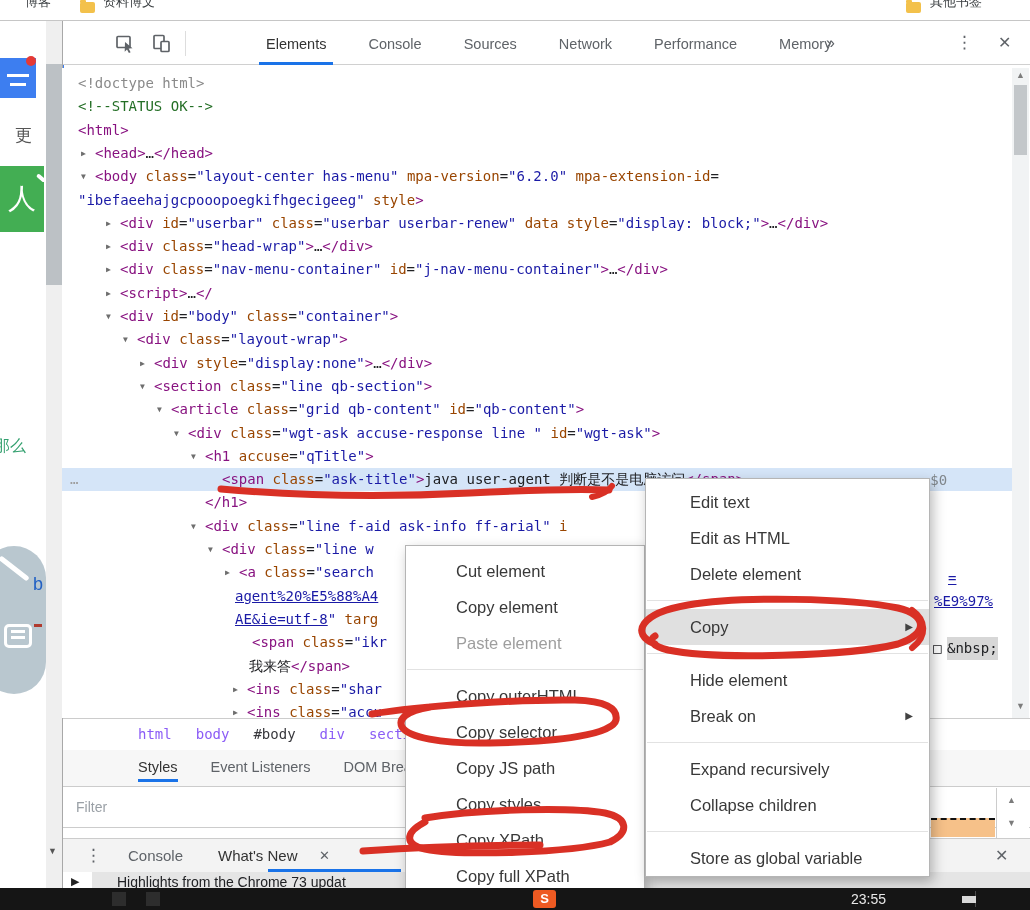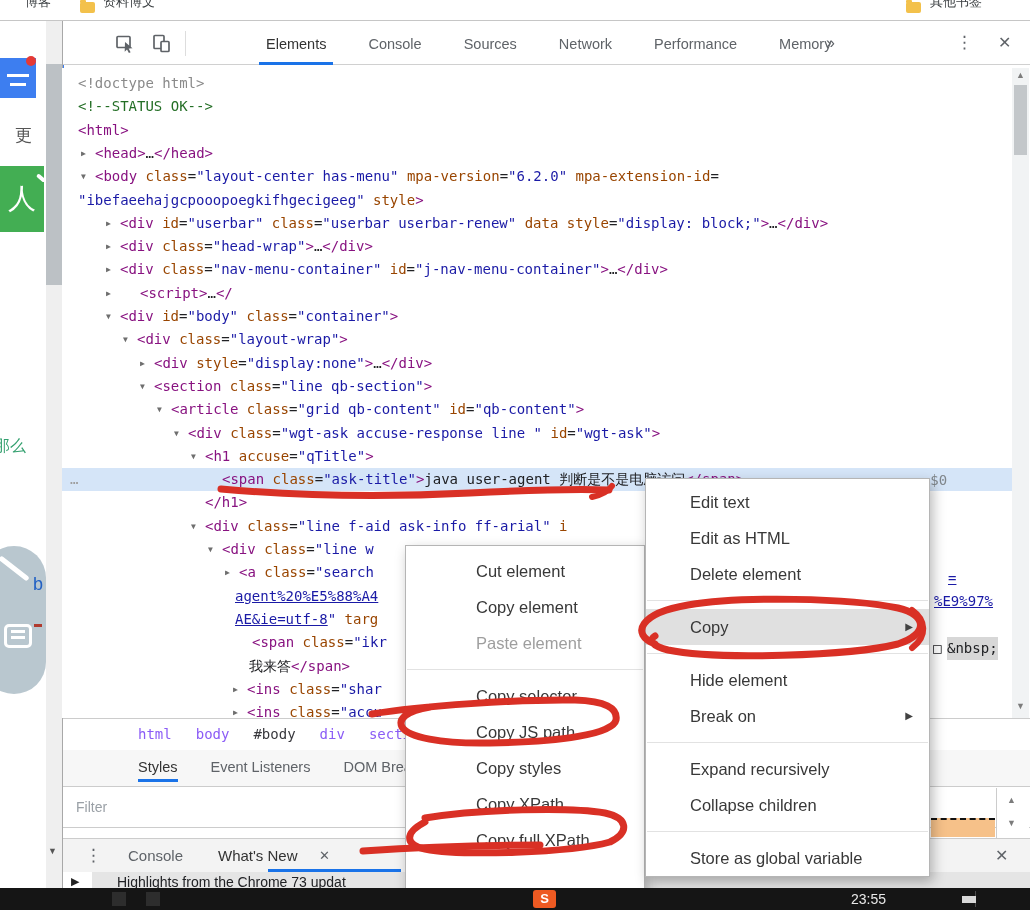--- a/index.html
+++ b/index.html
@@ -78,21 +78,21 @@
   #drawerbar { left:63px; top:838px; width:967px; height:34px; background:#f3f3f3; border-top:1px solid #ccc; z-index:15; }
   .drawer-tab { position:absolute; top:0; font-size:15px; line-height:33px; color:#5f6368; white-space:nowrap; }
   #wn-underline { position:absolute; left:205px; top:30px; width:133px; height:3px; background:#1a73e8; }
   #drawer-content { left:63px; top:872px; width:967px; height:16px; background:#e5e5e5; z-index:15; overflow:visible;margin-left:29px; }
   #wn-text { position:absolute; left:25px; top:2px; font-size:14px; color:#202124; }
 
   
   .menu { position:absolute; background:#fff; border:1px solid #b5b5b5; box-shadow:3px 5px 12px rgba(0,0,0,.28); padding-top:7px; }
   #menu-left { left:405px; top:545px; width:240px; height:354px; z-index:40; }
   #menu-right { left:645px; top:478px; width:285px; height:399px; z-index:41; padding-top:5px; }
-  .menu-item { position:relative; height:36px; line-height:36px; font-size:16.5px; color:#383838; padding-left:70px; white-space:nowrap; }
+  .menu-item { position:relative; height:36px; line-height:36px; font-size:16.5px; color:#383838; padding-left:50px; white-space:nowrap; }
   #menu-right .menu-item { padding-left:44px; }
   .menu-item.disabled { color:#9e9e9e; }
   .menu-item.hover { background:#e0e0e0; }
   .menu-sep { height:1px; background:#e2e2e2; margin:8px 1px; }
   .submenu-arrow { position:absolute; right:16px; top:0; font-size:10px; color:#424242; }
 
   
   #anno { left:0; top:0; z-index:50; pointer-events:none; }
   #taskbar { left:0; top:888px; width:1030px; height:22px; background:#151515; z-index:60; }
   #taskbar .dim { position:absolute; top:4px; width:14px; height:14px; background:#2d2d2d; }
@@ -171,21 +171,21 @@
   <div id="tree" class="abs">
       <div class="code-line" style="top: 4px;"><span class="line-inner" style="padding-left: 16px;"><span class="seg-doct">&lt;!doctype html&gt;</span></span></div>
       <div class="code-line" style="top: 27.3px;"><span class="line-inner" style="padding-left: 16px;"><span class="seg-comm">&lt;!--STATUS OK--&gt;</span></span></div>
       <div class="code-line" style="top: 50.6px;"><span class="line-inner" style="padding-left: 16px;"><span class="seg-tag">&lt;html&gt;</span></span></div>
       <div class="code-line" style="top: 73.9px;"><span class="arrow" style="left: 19px;">▶</span><span class="line-inner" style="padding-left: 33px;"><span class="seg-tag">&lt;head&gt;</span><span class="seg-txt">…</span><span class="seg-tag">&lt;/head&gt;</span></span></div>
       <div class="code-line" style="top: 97.2px;"><span class="arrow" style="left: 19px;">▼</span><span class="line-inner" style="padding-left: 33px;"><span class="seg-tag">&lt;body</span><span class="seg-attr"> class</span><span class="seg-txt">=</span><span class="seg-val">"layout-center has-menu"</span><span class="seg-attr"> mpa-version</span><span class="seg-txt">=</span><span class="seg-val">"6.2.0"</span><span class="seg-attr"> mpa-extension-id</span><span class="seg-txt">=</span></span></div>
       <div class="code-line" style="top: 120.5px;"><span class="line-inner" style="padding-left: 16px;"><span class="seg-val">"ibefaeehajgcpooopoegkifhgecigeeg"</span><span class="seg-attr"> style</span><span class="seg-tag">&gt;</span></span></div>
       <div class="code-line" style="top: 143.8px;"><span class="arrow" style="left: 44px;">▶</span><span class="line-inner" style="padding-left: 58px;"><span class="seg-tag">&lt;div</span><span class="seg-attr"> id</span><span class="seg-txt">=</span><span class="seg-val">"userbar"</span><span class="seg-attr"> class</span><span class="seg-txt">=</span><span class="seg-val">"userbar userbar-renew"</span><span class="seg-attr"> data style</span><span class="seg-txt">=</span><span class="seg-val">"display: block;"</span><span class="seg-tag">&gt;</span><span class="seg-txt">…</span><span class="seg-tag">&lt;/div&gt;</span></span></div>
       <div class="code-line" style="top: 167.1px;"><span class="arrow" style="left: 44px;">▶</span><span class="line-inner" style="padding-left: 58px;"><span class="seg-tag">&lt;div</span><span class="seg-attr"> class</span><span class="seg-txt">=</span><span class="seg-val">"head-wrap"</span><span class="seg-tag">&gt;</span><span class="seg-txt">…</span><span class="seg-tag">&lt;/div&gt;</span></span></div>
       <div class="code-line" style="top: 190.4px;"><span class="arrow" style="left: 44px;">▶</span><span class="line-inner" style="padding-left: 58px;"><span class="seg-tag">&lt;div</span><span class="seg-attr"> class</span><span class="seg-txt">=</span><span class="seg-val">"nav-menu-container"</span><span class="seg-attr"> id</span><span class="seg-txt">=</span><span class="seg-val">"j-nav-menu-container"</span><span class="seg-tag">&gt;</span><span class="seg-txt">…</span><span class="seg-tag">&lt;/div&gt;</span></span></div>
-      <div class="code-line" style="top: 213.7px;"><span class="arrow" style="left: 44px;">▶</span><span class="line-inner" style="padding-left: 58px; margin-left: 20px;"><span class="seg-tag">&lt;script&gt;</span><span class="seg-txt">…</span><span class="seg-tag">&lt;/</span><span class="seg-tag"></span></span></div>
+      <div class="code-line" style="top: 213.7px;"><span class="arrow" style="left: 44px;">▶</span><span class="line-inner" style="padding-left: 58px;"><span class="seg-tag">&lt;script&gt;</span><span class="seg-txt">…</span><span class="seg-tag">&lt;/</span><span class="seg-tag"></span></span></div>
       <div class="code-line" style="top: 237px;"><span class="arrow" style="left: 44px;">▼</span><span class="line-inner" style="padding-left: 58px;"><span class="seg-tag">&lt;div</span><span class="seg-attr"> id</span><span class="seg-txt">=</span><span class="seg-val">"body"</span><span class="seg-attr"> class</span><span class="seg-txt">=</span><span class="seg-val">"container"</span><span class="seg-tag">&gt;</span></span></div>
       <div class="code-line" style="top: 260.3px;"><span class="arrow" style="left: 61px;">▼</span><span class="line-inner" style="padding-left: 75px;"><span class="seg-tag">&lt;div</span><span class="seg-attr"> class</span><span class="seg-txt">=</span><span class="seg-val">"layout-wrap"</span><span class="seg-tag">&gt;</span></span></div>
       <div class="code-line" style="top: 283.6px;"><span class="arrow" style="left: 78px;">▶</span><span class="line-inner" style="padding-left: 92px;"><span class="seg-tag">&lt;div</span><span class="seg-attr"> style</span><span class="seg-txt">=</span><span class="seg-val">"display:none"</span><span class="seg-tag">&gt;</span><span class="seg-txt">…</span><span class="seg-tag">&lt;/div&gt;</span></span></div>
       <div class="code-line" style="top: 306.9px;"><span class="arrow" style="left: 78px;">▼</span><span class="line-inner" style="padding-left: 92px;"><span class="seg-tag">&lt;section</span><span class="seg-attr"> class</span><span class="seg-txt">=</span><span class="seg-val">"line qb-section"</span><span class="seg-tag">&gt;</span></span></div>
       <div class="code-line" style="top: 330.2px;"><span class="arrow" style="left: 95px;">▼</span><span class="line-inner" style="padding-left: 109px;"><span class="seg-tag">&lt;article</span><span class="seg-attr"> class</span><span class="seg-txt">=</span><span class="seg-val">"grid qb-content"</span><span class="seg-attr"> id</span><span class="seg-txt">=</span><span class="seg-val">"qb-content"</span><span class="seg-tag">&gt;</span></span></div>
       <div class="code-line" style="top: 353.5px;"><span class="arrow" style="left: 112px;">▼</span><span class="line-inner" style="padding-left: 126px;"><span class="seg-tag">&lt;div</span><span class="seg-attr"> class</span><span class="seg-txt">=</span><span class="seg-val">"wgt-ask accuse-response line "</span><span class="seg-attr"> id</span><span class="seg-txt">=</span><span class="seg-val">"wgt-ask"</span><span class="seg-tag">&gt;</span></span></div>
       <div class="code-line" style="top: 376.8px;"><span class="arrow" style="left: 129px;">▼</span><span class="line-inner" style="padding-left: 143px;"><span class="seg-tag">&lt;h1</span><span class="seg-attr"> accuse</span><span class="seg-txt">=</span><span class="seg-val">"qTitle"</span><span class="seg-tag">&gt;</span></span></div>
       <div class="code-line hl" style="top: 400.1px;"><span class="dots">…</span><span class="line-inner" style="padding-left: 160px;"><span class="seg-tag">&lt;span</span><span class="seg-attr"> class</span><span class="seg-txt">=</span><span class="seg-val">"ask-title"</span><span class="seg-tag">&gt;</span><span class="seg-txt">java user-agent 判断是不是电脑访问</span><span class="seg-tag">&lt;/span&gt;</span></span></div>
       <div class="code-line" style="top: 423.4px;"><span class="line-inner" style="padding-left: 143px;"><span class="seg-tag">&lt;/h1&gt;</span></span></div>
       <div class="code-line" style="top: 446.7px;"><span class="arrow" style="left: 129px;">▼</span><span class="line-inner" style="padding-left: 143px;"><span class="seg-tag">&lt;div</span><span class="seg-attr"> class</span><span class="seg-txt">=</span><span class="seg-val">"line f-aid ask-info ff-arial"</span><span class="seg-attr"> i</span></span></div>
@@ -246,20 +246,21 @@
   <div id="drawer-content" class="abs">
     <span id="wn-text">Highlights from the Chrome 73 updat</span>
     <span class="scroll-arrow" style="left:938px;top:2px;">▲</span>
   </div>
 
   <div id="menu-left" class="menu">
       <div class="menu-item"><span>Cut element</span></div>
       <div class="menu-item"><span>Copy element</span></div>
       <div class="menu-item disabled"><span>Paste element</span></div>
       <div class="menu-sep"></div>
+      <div class="menu-item"><span>Copy outerHTML</span></div>
       <div class="menu-item"><span>Copy selector</span></div>
       <div class="menu-item"><span>Copy JS path</span></div>
       <div class="menu-item"><span>Copy styles</span></div>
       <div class="menu-item"><span>Copy XPath</span></div>
       <div class="menu-item"><span>Copy full XPath</span></div>
     </div>
   <div id="menu-right" class="menu">
       <div class="menu-item"><span>Edit text</span></div>
       <div class="menu-item"><span>Edit as HTML</span></div>
       <div class="menu-item"><span>Delete element</span></div>

